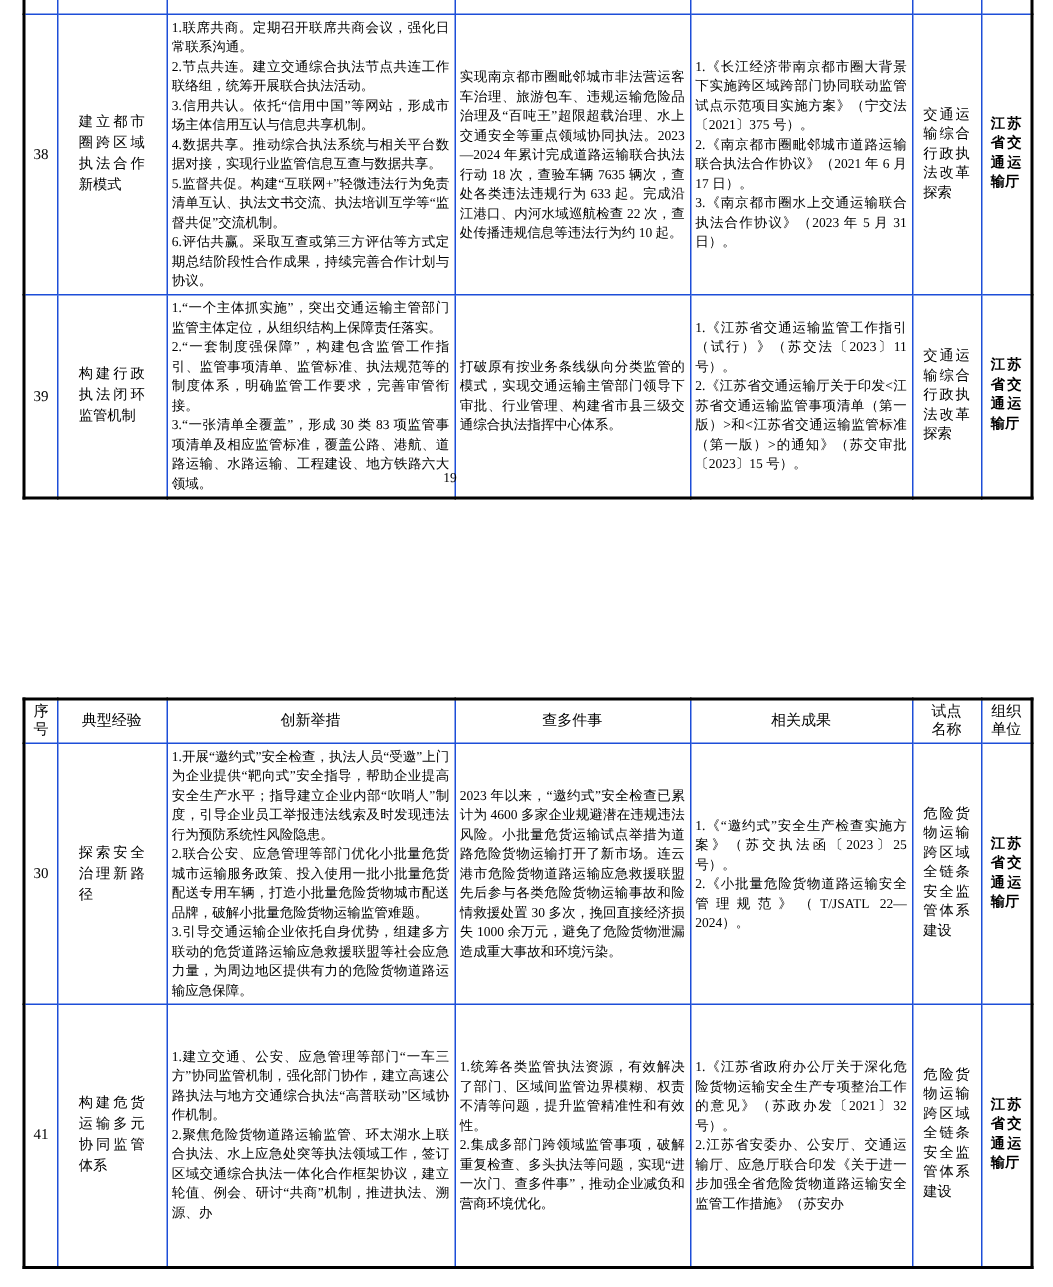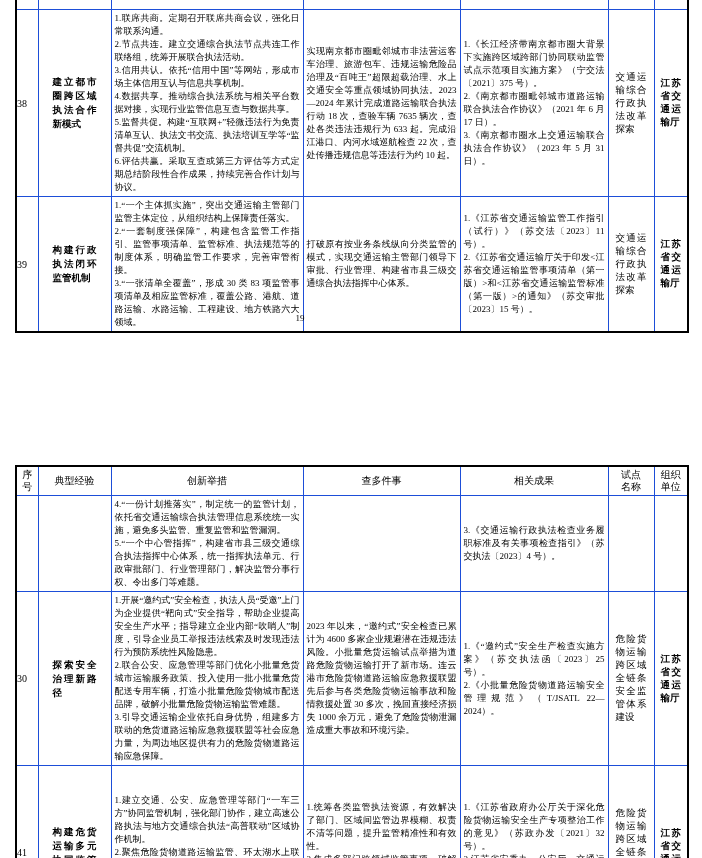--- a/index.html
+++ b/index.html
@@ -19,25 +19,24 @@
     vertical-align:middle;
     overflow:hidden;
     font-weight:normal;
   }
   .c-par{
     font-size:9px;line-height:13px;
     text-align:justify;
     white-space:pre-line;
     padding:2px 3px;
   }
-  .c-no{font-size:10px;text-align:left;padding:0;}
+  .c-no{font-size:10px;text-align:center;padding:0;}
   .c-exp{
     font-size:9.5px;line-height:14px;text-align:justify;
     padding:2px 14px;
-    font-weight:bold;
   }
   .c-pilot{font-size:9.5px;line-height:13px;text-align:justify;padding:2px 7px;}
   .c-org{font-size:9.5px;line-height:13px;text-align:justify;padding:2px 6px;font-weight:bold;}
   th.hdr{font-size:10px;line-height:12px;text-align:center;white-space:pre-line;padding:2px 1px;}
   .partial-row td{height:9px;padding:0;}
   .page-number{
     position:absolute;top:313px;left:0;width:600px;
     text-align:center;font-size:9px;
     font-family:"Liberation Serif","DejaVu Serif",serif;
   }
@@ -114,30 +113,20 @@
 号</th>
     <th class="hdr">典型经验</th>
     <th class="hdr">创新举措</th>
     <th class="hdr">查多件事</th>
     <th class="hdr">相关成果</th>
     <th class="hdr">试点
 名称</th>
     <th class="hdr">组织
 单位</th>
   </tr>
-  <tr style="height:90px">
-    <td class="c-no"></td>
-    <td class="c-exp"></td>
-    <td class="c-par">4.“一份计划推落实”，制定统一的监管计划，依托省交通运输综合执法管理信息系统统一实施，避免多头监管、重复监管和监管漏洞。
-5.“一个中心管指挥”，构建省市县三级交通综合执法指挥中心体系，统一指挥执法单元、行政审批部门、行业管理部门，解决监管分事行权、令出多门等难题。</td>
-    <td class="c-par"></td>
-    <td class="c-par">3.《交通运输行政执法检查业务履职标准及有关事项检查指引》（苏交执法〔2023〕4 号）。</td>
-    <td class="c-pilot"></td>
-    <td class="c-org"></td>
-  </tr>
   <tr style="height:172px">
     <td class="c-no">30</td>
     <td class="c-exp">探索安全治理新路径</td>
     <td class="c-par">1.开展“邀约式”安全检查，执法人员“受邀”上门为企业提供“靶向式”安全指导，帮助企业提高安全生产水平；指导建立企业内部“吹哨人”制度，引导企业员工举报违法线索及时发现违法行为预防系统性风险隐患。
 2.联合公安、应急管理等部门优化小批量危货城市运输服务政策、投入使用一批小批量危货配送专用车辆，打造小批量危险货物城市配送品牌，破解小批量危险货物运输监管难题。
 3.引导交通运输企业依托自身优势，组建多方联动的危货道路运输应急救援联盟等社会应急力量，为周边地区提供有力的危险货物道路运输应急保障。</td>
     <td class="c-par">2023 年以来，“邀约式”安全检查已累计为 4600 多家企业规避潜在违规违法风险。小批量危货运输试点举措为道路危险货物运输打开了新市场。连云港市危险货物道路运输应急救援联盟先后参与各类危险货物运输事故和险情救援处置 30 多次，挽回直接经济损失 1000 余万元，避免了危险货物泄漏造成重大事故和环境污染。</td>
     <td class="c-par">1.《“邀约式”安全生产检查实施方案》（苏交执法函〔2023〕25 号）。
 2.《小批量危险货物道路运输安全管理规范》（T/JSATL 22—2024）。</td>
     <td class="c-pilot">危险货物运输跨区域全链条安全监管体系建设</td>

